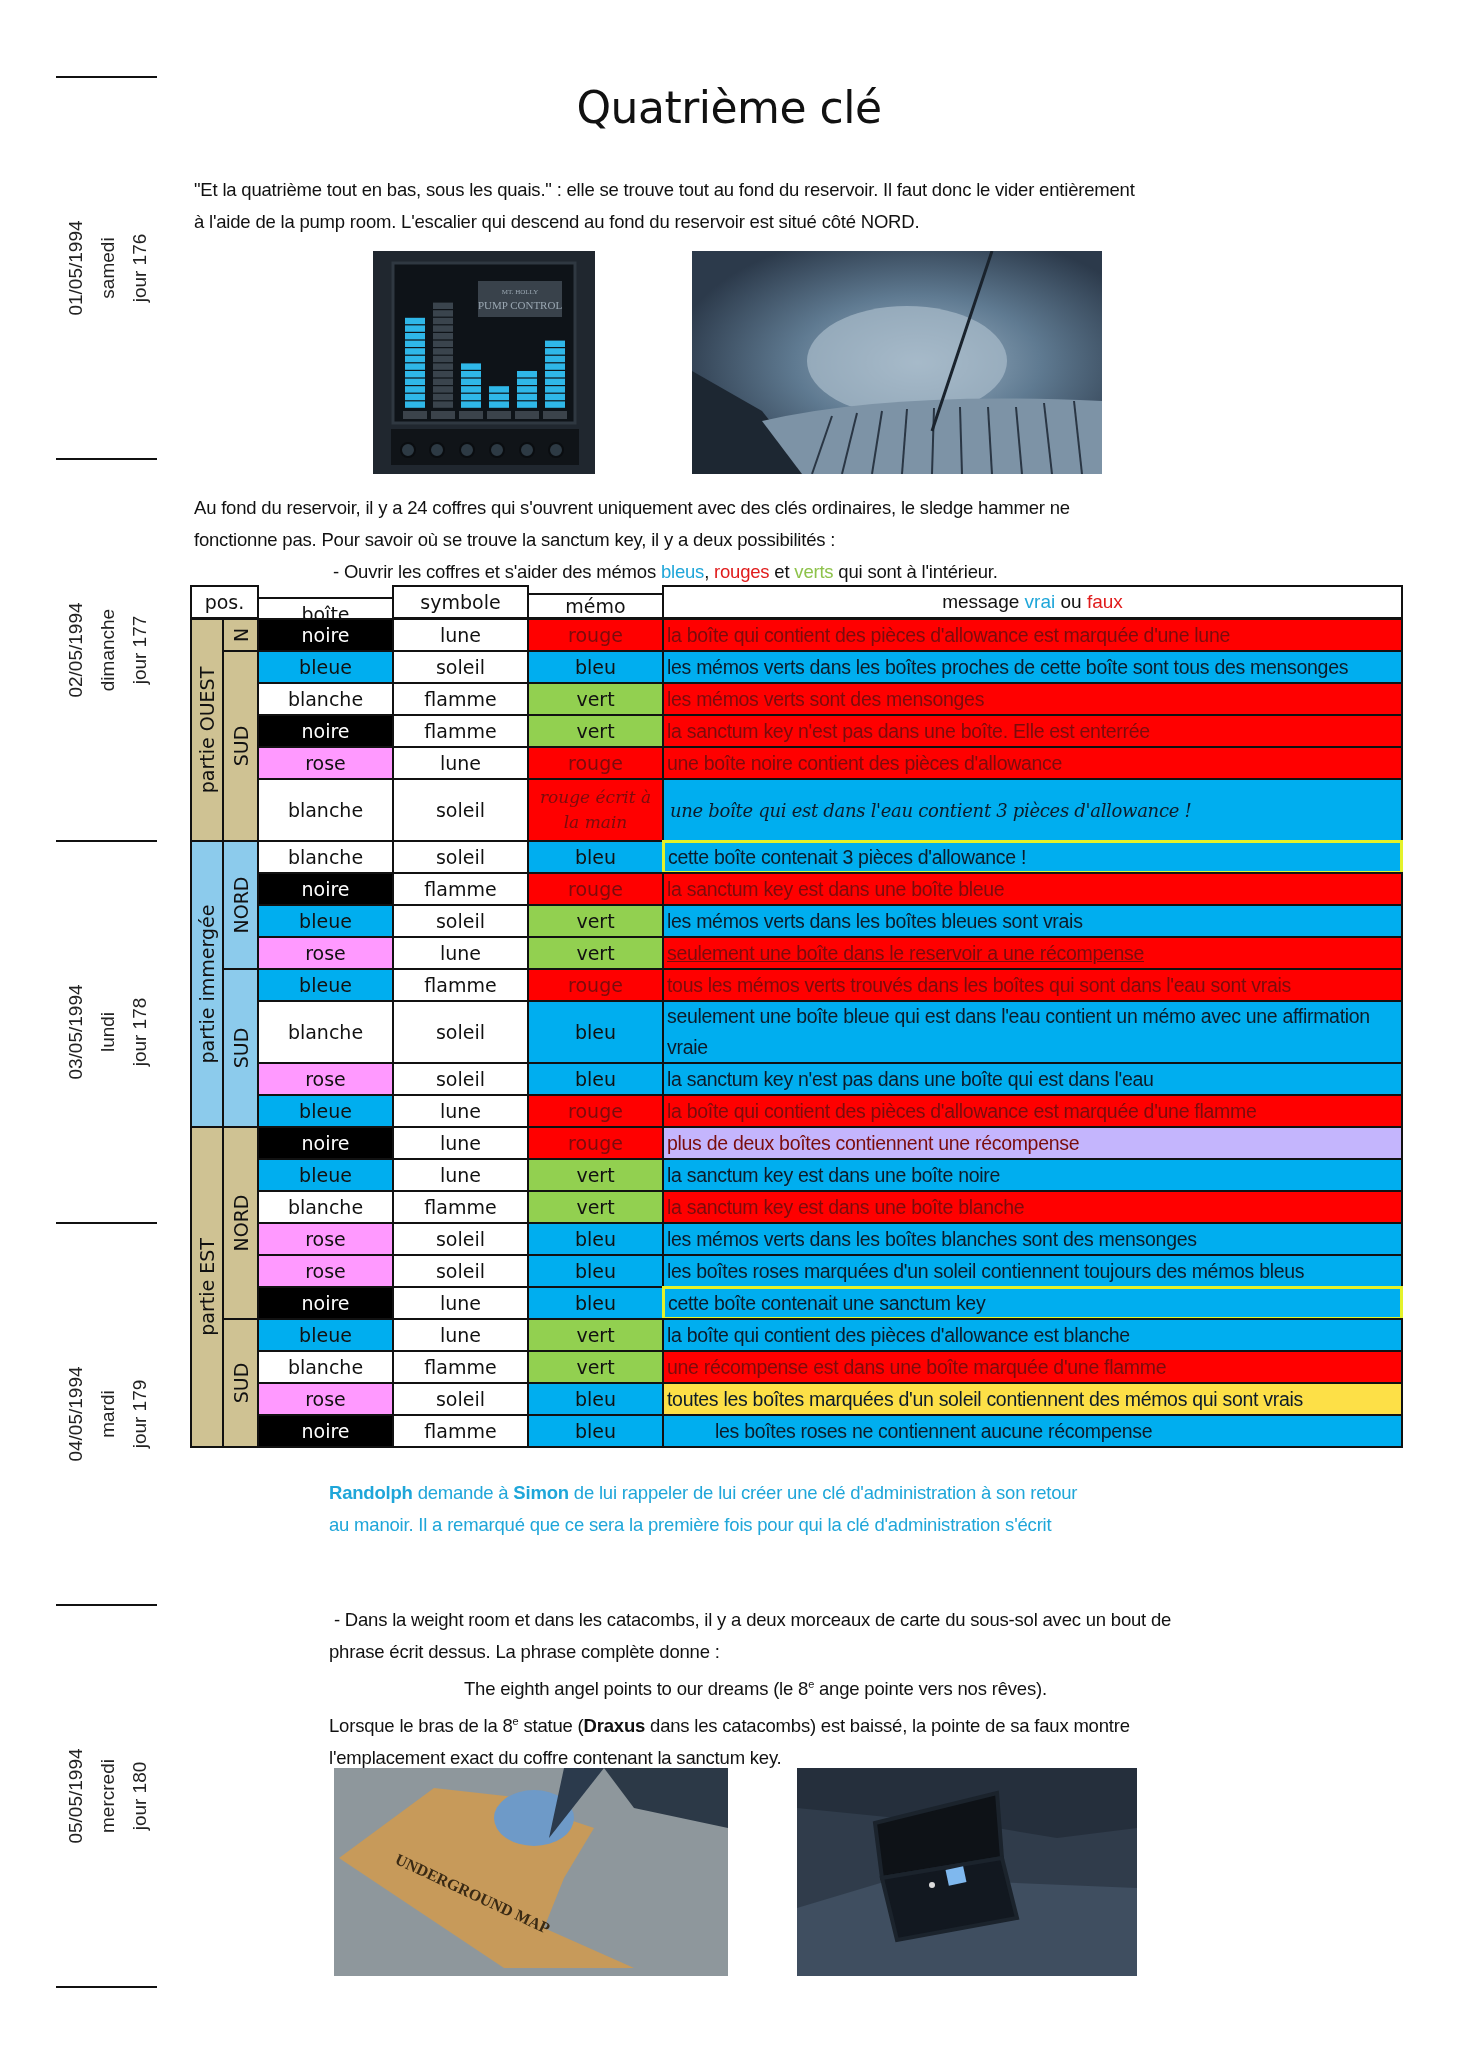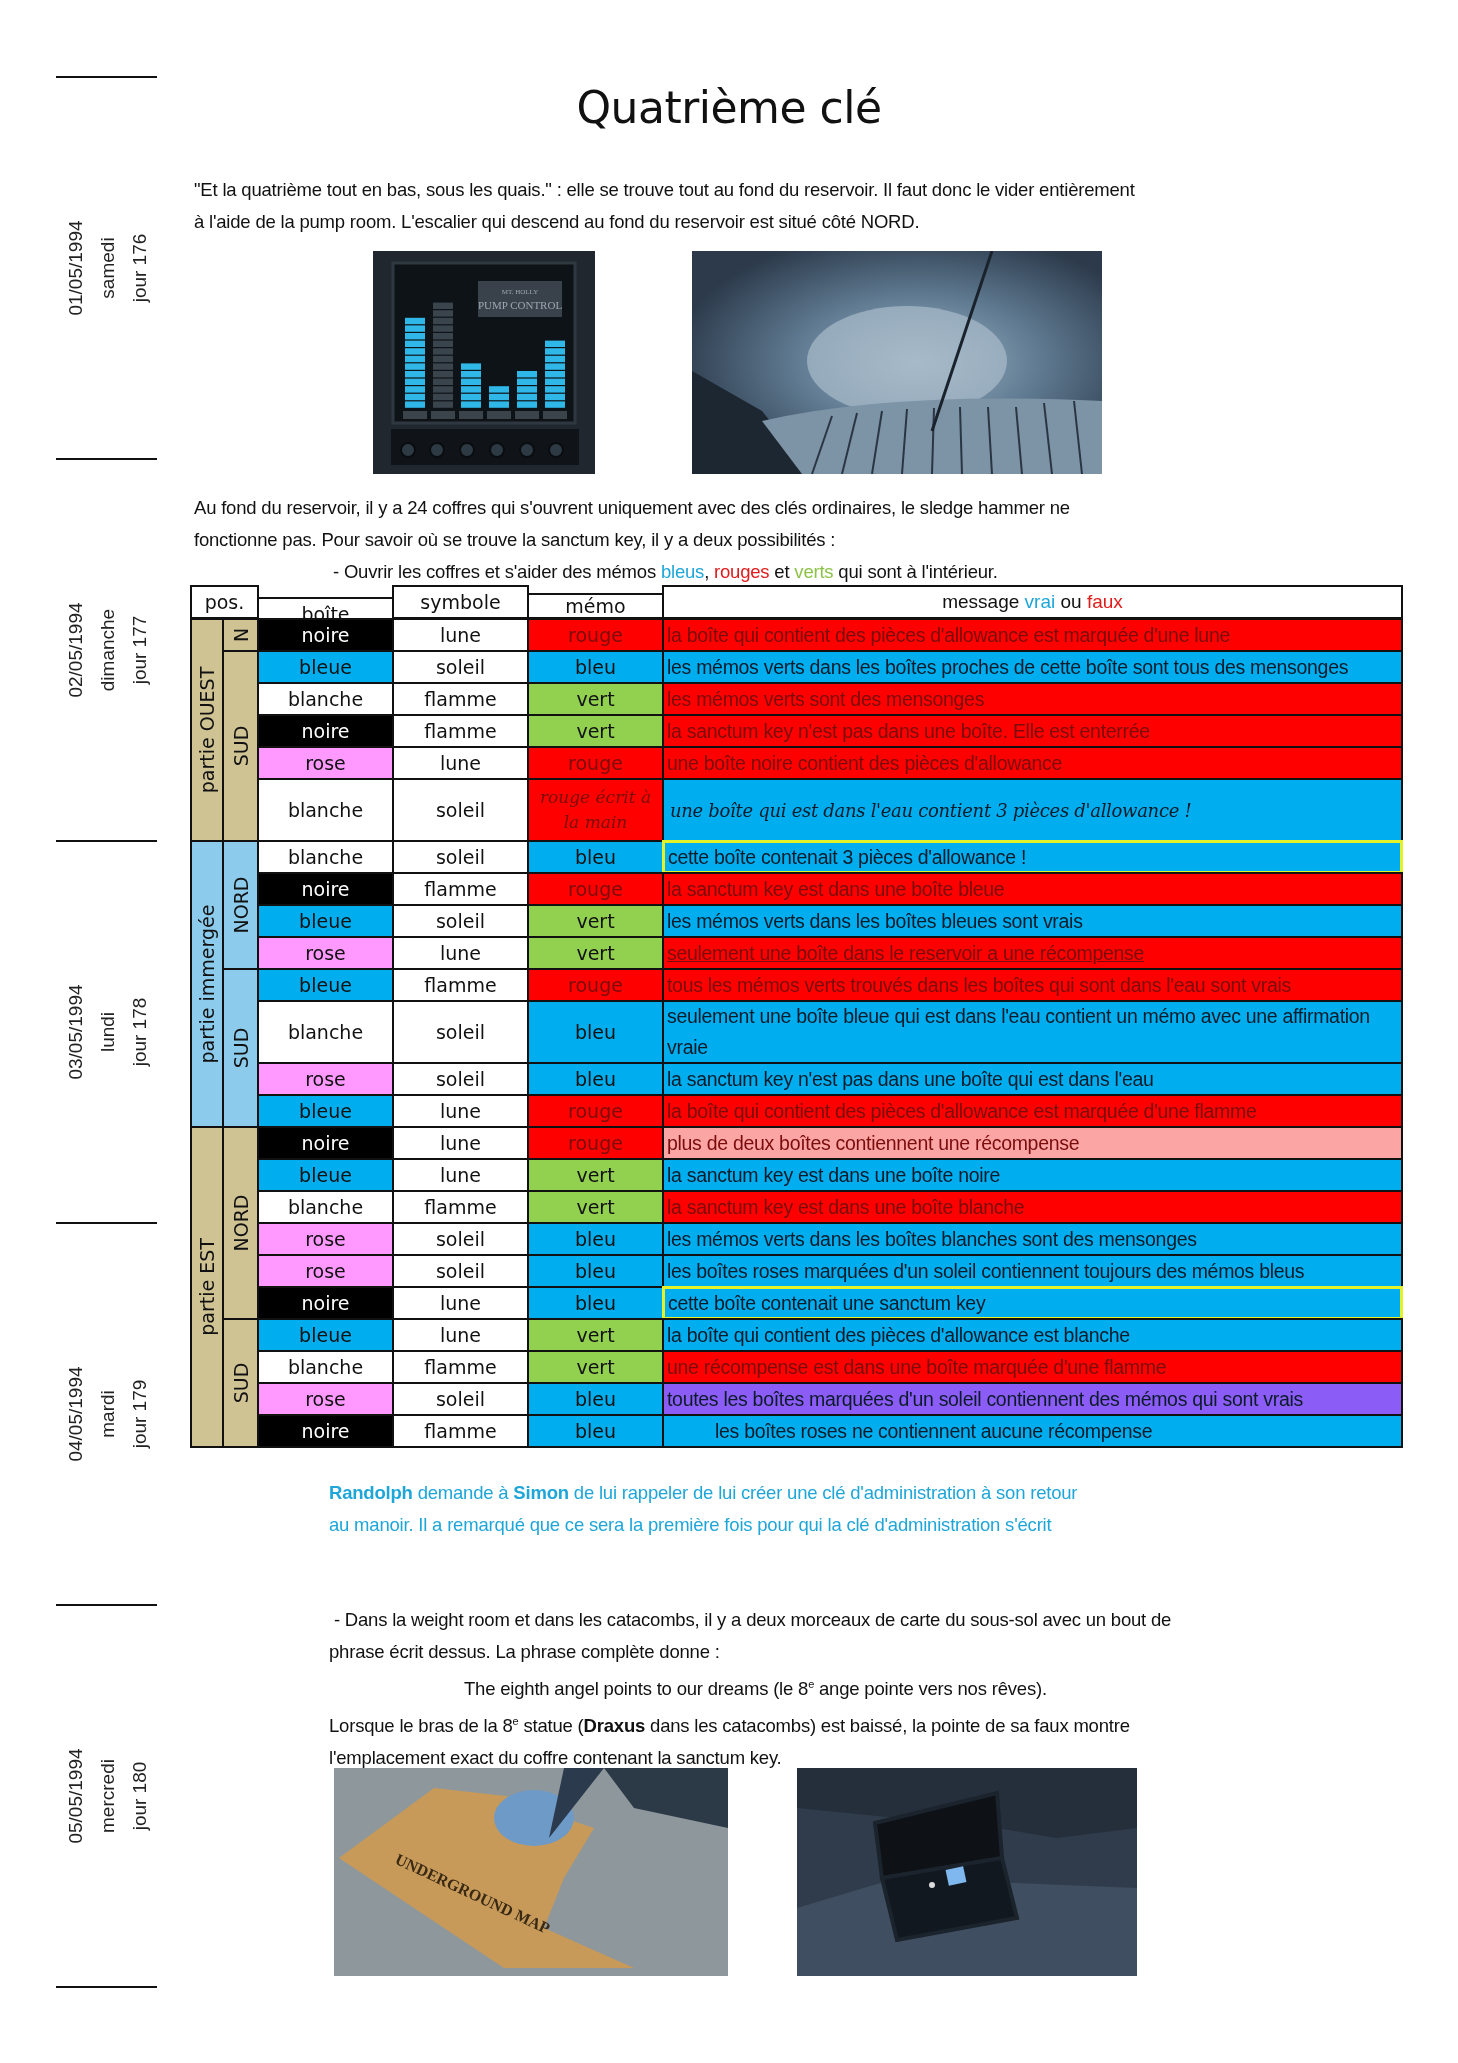--- a/index.html
+++ b/index.html
@@ -423,21 +423,21 @@
       </div>
       <div class="cell box" style="left: 67px; top: 541px; width: 137px; height: 34px; background: rgb(0, 0, 0);">
         <span style="color: rgb(255, 255, 255);">noire</span>
       </div>
       <div class="cell sym" style="left: 202px; top: 541px; width: 137px; height: 34px; background: rgb(255, 255, 255);">
         <span style="color: rgb(17, 17, 17);">lune</span>
       </div>
       <div class="cell memo" style="left: 337px; top: 541px; width: 137px; height: 34px; background: rgb(255, 0, 0);">
         <span style="color: rgb(122, 12, 12);">rouge</span>
       </div>
-      <div class="cell msg" style="left: 472px; top: 541px; width: 741px; height: 34px; background: #fca5a5;">
+      <div class="cell msg" style="left: 472px; top: 541px; width: 741px; height: 34px; background: #c4b5fd;">
         <span style="color: rgb(122, 12, 12);">plus de deux boîtes contiennent une récompense</span>
       </div>
       <div class="cell box" style="left: 67px; top: 573px; width: 137px; height: 34px; background: rgb(0, 174, 239);">
         <span style="color: rgb(17, 17, 17);">bleue</span>
       </div>
       <div class="cell sym" style="left: 202px; top: 573px; width: 137px; height: 34px; background: rgb(255, 255, 255);">
         <span style="color: rgb(17, 17, 17);">lune</span>
       </div>
       <div class="cell memo" style="left: 337px; top: 573px; width: 137px; height: 34px; background: rgb(146, 208, 80);">
         <span style="color: rgb(17, 17, 17);">vert</span>
@@ -519,21 +519,21 @@
       </div>
       <div class="cell box" style="left: 67px; top: 797px; width: 137px; height: 34px; background: rgb(255, 153, 255);">
         <span style="color: rgb(17, 17, 17);">rose</span>
       </div>
       <div class="cell sym" style="left: 202px; top: 797px; width: 137px; height: 34px; background: rgb(255, 255, 255);">
         <span style="color: rgb(17, 17, 17);">soleil</span>
       </div>
       <div class="cell memo" style="left: 337px; top: 797px; width: 137px; height: 34px; background: rgb(0, 174, 239);">
         <span style="color: rgb(17, 17, 17);">bleu</span>
       </div>
-      <div class="cell msg" style="left: 472px; top: 797px; width: 741px; height: 34px; background: #8b5cf6;">
+      <div class="cell msg" style="left: 472px; top: 797px; width: 741px; height: 34px; background: #fde047;">
         <span style="color: rgb(12, 27, 42);">toutes les boîtes marquées d'un soleil contiennent des mémos qui sont vrais</span>
       </div>
       <div class="cell box" style="left: 67px; top: 829px; width: 137px; height: 34px; background: rgb(0, 0, 0);">
         <span style="color: rgb(255, 255, 255);">noire</span>
       </div>
       <div class="cell sym" style="left: 202px; top: 829px; width: 137px; height: 34px; background: rgb(255, 255, 255);">
         <span style="color: rgb(17, 17, 17);">flamme</span>
       </div>
       <div class="cell memo" style="left: 337px; top: 829px; width: 137px; height: 34px; background: rgb(0, 174, 239);">
         <span style="color: rgb(17, 17, 17);">bleu</span>

